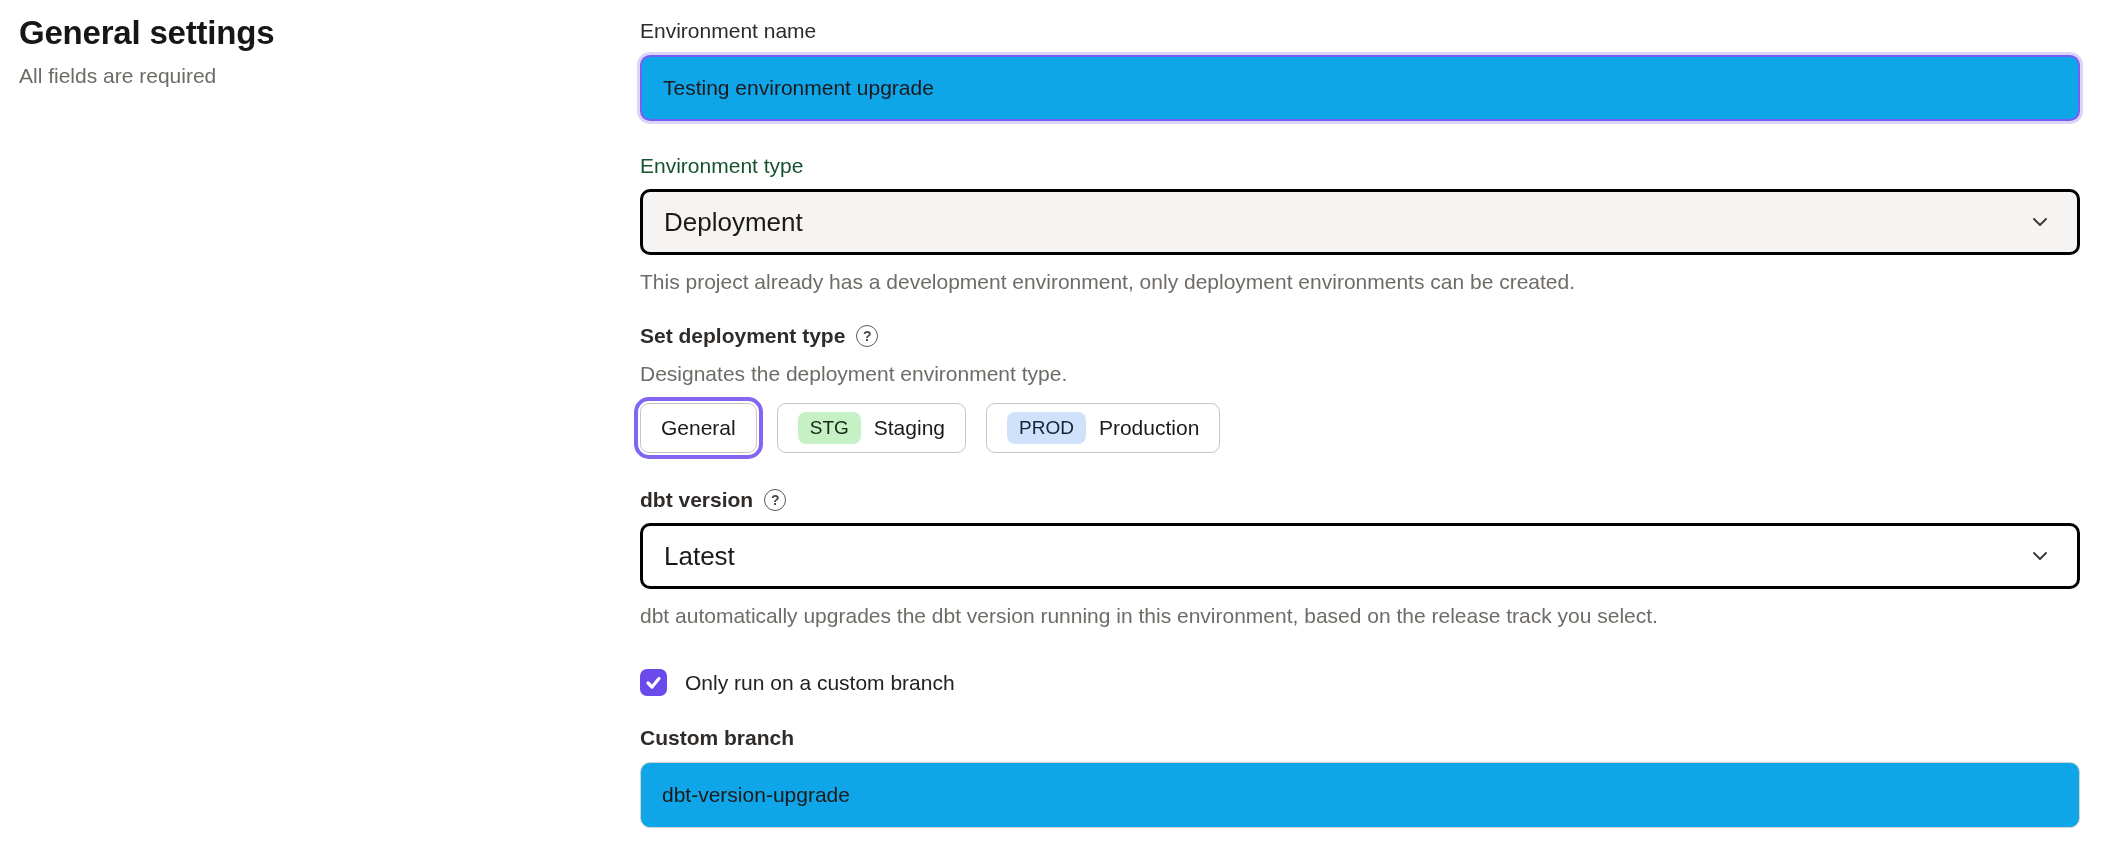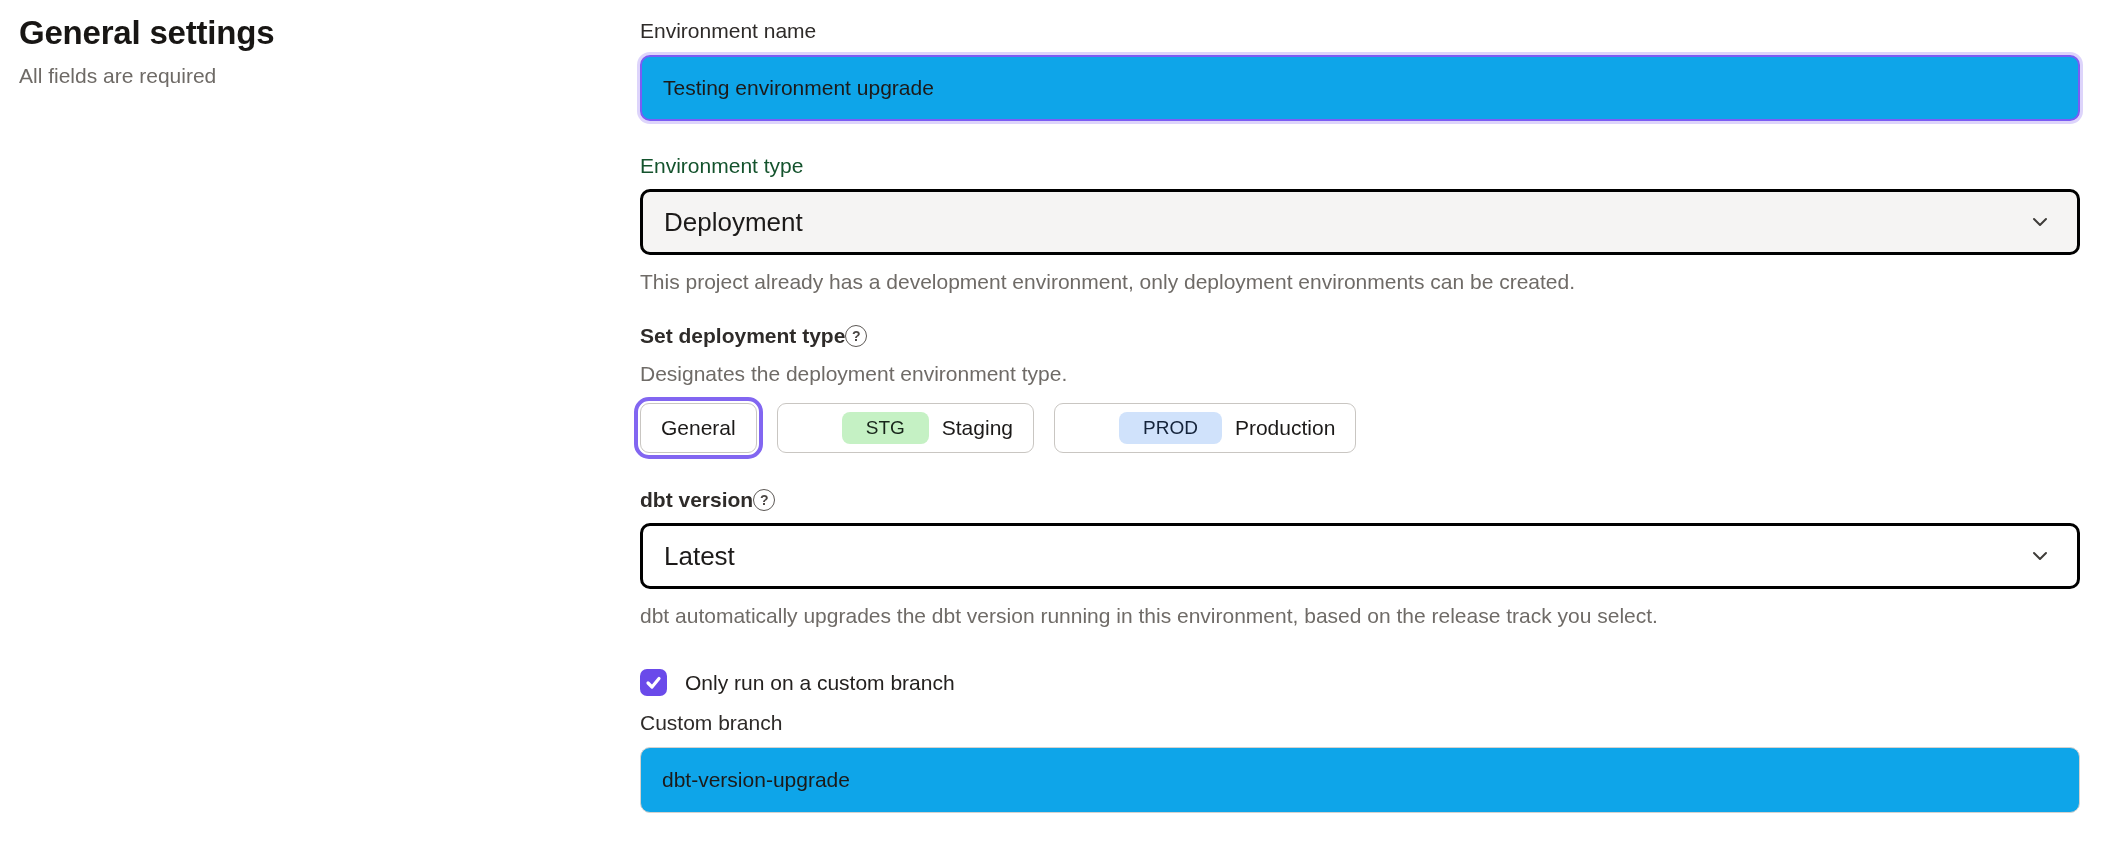--- a/index.html
+++ b/index.html
@@ -16,21 +16,21 @@
   .left-col { position: absolute; left: 19px; top: 14px; width: 580px; }
   .page-title { font-size: 33px; font-weight: 700; color: #181614; letter-spacing: -0.2px; }
   .page-subtitle { margin-top: 12px; font-size: 21px; color: #6e6a66; }
 
   
   .form-col { position: absolute; left: 640px; top: 16px; width: 1440px; }
 
   .field-label { font-size: 21px; line-height: 30px; color: #2e2b29; }
   .field-label.bold { font-weight: 700; }
   .field-label.disabled { color: #14532d; }
-  .label-row { display: flex; align-items: center; gap: 0; }
+  .label-row { display: flex; align-items: center; gap: 11px; }
 
   .helper-text { font-size: 21px; line-height: 30px; color: #6f6b67; }
 
   .text-input {
     display: block; width: 100%; height: 66px;
     border: 1px solid #d5d2cf; border-radius: 10px;
     background: #0ea5e9; padding: 0 21px;
     font-family: "Liberation Sans", sans-serif;
     font-size: 21px; color: #1c1a19; outline: none;
   }
@@ -60,42 +60,42 @@
   .type-button {
     height: 50px; background: #ffffff;
     border: 1px solid #c9c6c2; border-radius: 9px;
     display: inline-flex; align-items: center; gap: 13px;
     padding: 0 20px; font-size: 21px; color: #1c1a19;
     font-family: "Liberation Sans", sans-serif; cursor: pointer;
   }
   .type-button.selected { outline: 4px solid #8266f1; outline-offset: 2px; }
   .type-badge {
     display: inline-flex; align-items: center;
-    border-radius: 8px; padding: 5px 24px;
-    font-size: 19px; font-weight: 400; color: #17251a; margin-left: 44px;
+    border-radius: 8px; padding: 5px 12px;
+    font-size: 19px; font-weight: 400; color: #17251a;
   }
   .type-badge:empty { display: none; }
   .type-badge.green { background: #c5f1c4; }
   .type-badge.blue  { background: #d0e2fb; color: #14233a; }
 
   
   .checkbox-row { display: flex; align-items: center; gap: 18px; }
   .checkbox {
     width: 27px; height: 27px; border-radius: 7px;
     background: #6a4aea; display: flex; align-items: center; justify-content: center;
     cursor: pointer; flex: 0 0 auto;
   }
   .checkbox-label { font-size: 21px; color: #24211f; }
 
   
   .mt-9  { margin-top: 9px; }
   .mt-8  { margin-top: 8px; }
   .mt-12 { margin-top: 12px; }
   .mt-24 { margin-top: 24px; }
-  .mt-26 { margin-top: 12px; }
+  .mt-26 { margin-top: 27px; font-weight: bold; }
   .mt-30 { margin-top: 30px; }
   .mt-32 { margin-top: 32px; }
   .mt-38 { margin-top: 38px; }
 </style>
 </head>
 <body>
 
 <div class="left-col">
   <div class="page-title">General settings</div>
   <div class="page-subtitle">All fields are required</div>

